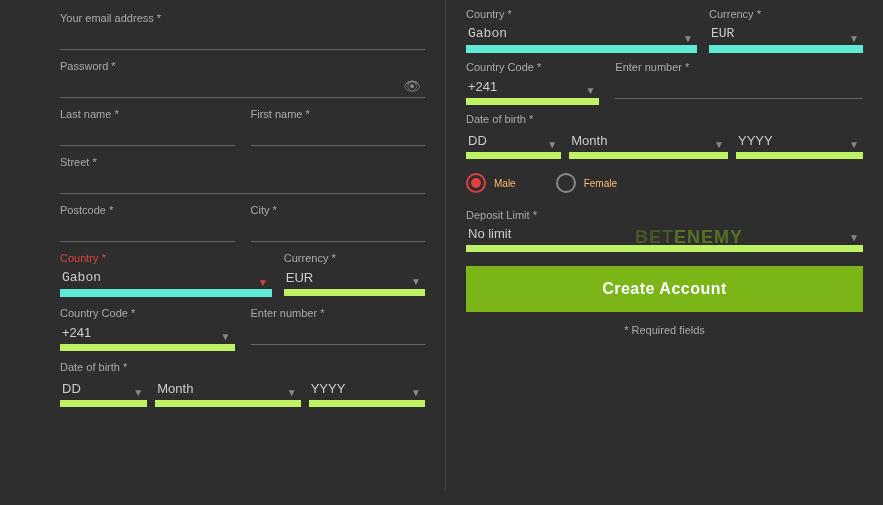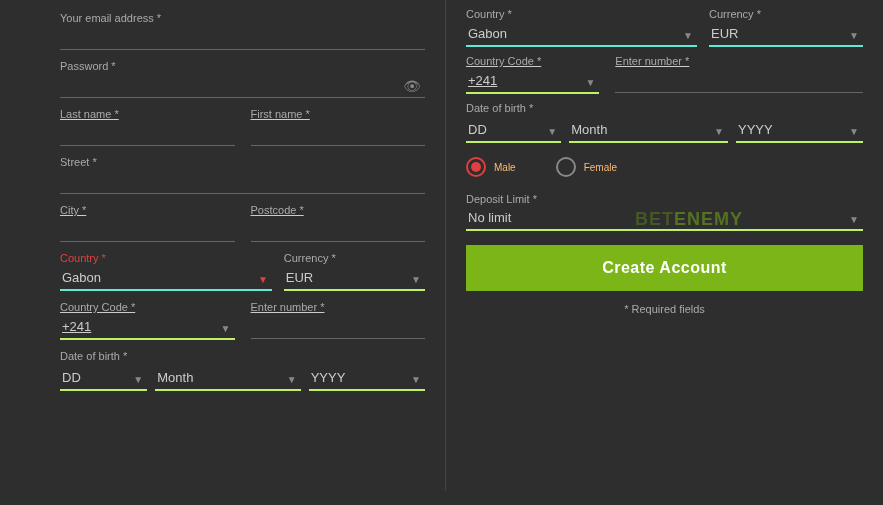--- a/index.html
+++ b/index.html
@@ -73,45 +73,45 @@
       font-size: 14px;
     }
 
     .two-col {
       display: flex;
       gap: 16px;
     }
 
     .two-col .field-group {
       flex: 1;
-      text-decoration: underline;
     }
 
     .select-wrapper {
       position: relative;
       display: flex;
       align-items: center;
     }
 
     .field-select {
       background: transparent;
       border: none;
-      border-bottom: 2px solid #bef264;
+      border-bottom: 7px solid #bef264;
       color: #ccc;
       font-size: 13px;
       padding: 4px 20px 4px 2px;
       outline: none;
       width: 100%;
       appearance: none;
       -webkit-appearance: none;
       cursor: pointer;
     }
 
     .field-select.green-bottom {
-      border-bottom: 2px solid #5eead4;
+      border-bottom: 8px solid #5eead4;
+      font-family: Liberation Mono, monospace;
     }
 
     .select-arrow {
       position: absolute;
       right: 4px;
       top: 50%;
       transform: translateY(-50%);
       pointer-events: none;
       color: #888;
       font-size: 10px;
@@ -285,25 +285,25 @@
       </div>
     </div>
 
     <div class="field-group">
       <label class="field-label">Street *</label>
       <input type="text" class="field-input" style="">
     </div>
 
     <div class="two-col">
       <div class="field-group">
+        <label class="field-label">Postcode *</label>
+        <input type="text" class="field-input" style="">
+      </div>
+      <div class="field-group">
         <label class="field-label">City *</label>
-        <input type="text" class="field-input" style="">
-      </div>
-      <div class="field-group">
-        <label class="field-label">Postcode *</label>
         <input type="text" class="field-input" style="">
       </div>
     </div>
 
     <div class="country-row">
       <div class="field-group">
         <label class="field-label red">Country *</label>
         <div class="select-wrapper">
           <select class="field-select green-bottom">
             <option>Gabon</option>

